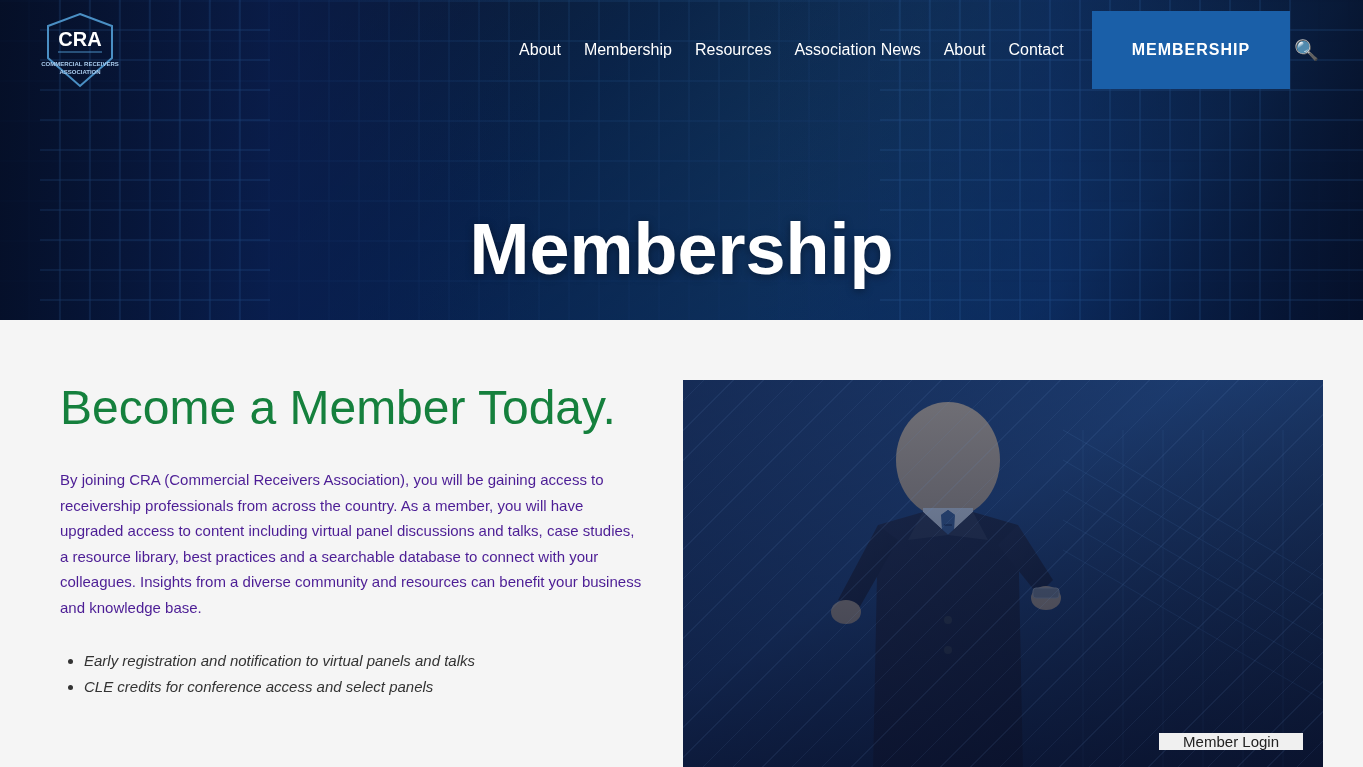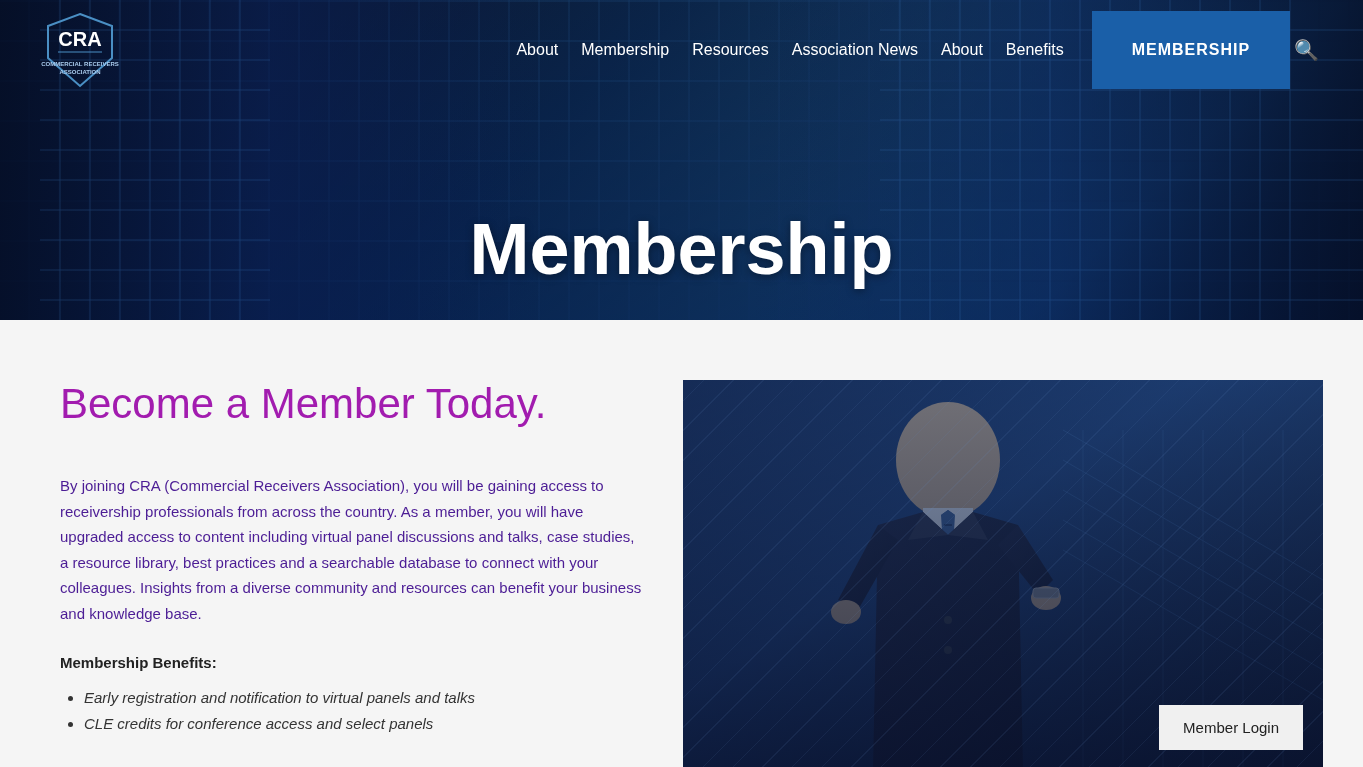--- a/index.html
+++ b/index.html
@@ -133,25 +133,25 @@
       gap: 40px;
       min-height: 450px;
     }
 
     .content-left {
       flex: 1;
       max-width: 640px;
     }
 
     .become-member-title {
-      font-size: 42px;
+      font-size: 48px;
       font-weight: 300;
-      color: #a21caf;
+      color: #15803d;
       line-height: 1.15;
-      margin-bottom: 45px;
+      margin-bottom: 32px;
     }
 
     .body-text {
       font-size: 15px;
       color: #4c1d95;
       line-height: 1.7;
       margin-bottom: 28px;
     }
 
     .benefits-label {
@@ -207,21 +207,21 @@
           rgba(100,140,200,0.1) 21px);
     }
 
     .member-login-btn {
       position: absolute;
       bottom: 20px;
       right: 20px;
       background: #f0f0f0;
       color: #222;
       border: none;
-      padding: 14px 24px;
+      padding: 0 24px;
       font-size: 15px;
       cursor: pointer;
       font-weight: 500;
     }
 
     
     .cra-logo {
       display: flex;
       align-items: center;
       gap: 8px;
@@ -248,21 +248,21 @@
       <text x="40" y="64" text-anchor="middle" fill="#aaccee" font-size="6" font-family="Arial" font-weight="bold">ASSOCIATION</text>
     </svg>
   </div>
 
   <nav>
     <a href="#">About</a>
     <a href="#">Membership</a>
     <a href="#">Resources</a>
     <a href="#">Association News</a>
     <a href="#">About</a>
-    <a href="#">Benefits</a>
+    <a href="#">Contact</a>
   </nav>
 
   <a class="membership-btn" href="#" style="margin-left:28px;">MEMBERSHIP</a>
 
   <button class="search-icon-btn">
     <span>🔍</span>
   </button>
 </header>
 
 <div class="hero">
@@ -317,21 +317,20 @@
     <line x1="880" y1="270" x2="1363" y2="270" stroke="#3a7abf" stroke-width="0.8"></line>
     <line x1="880" y1="300" x2="1363" y2="300" stroke="#3a7abf" stroke-width="0.8"></line>
   </svg>
   <h1 class="hero-title">Membership</h1>
 </div>
 
 <div class="main-content">
   <div class="content-left">
     <h2 class="become-member-title">Become a Member Today.</h2>
     <p class="body-text">By joining CRA (Commercial Receivers Association), you will be gaining access to receivership professionals from across the country. As a member, you will have upgraded access to content including virtual panel discussions and talks, case studies, a resource library, best practices and a searchable database to connect with your colleagues.  Insights from a diverse community and resources can benefit your business and knowledge base.</p>
-    <p class="benefits-label">Membership Benefits:</p>
     <ul class="benefits-list">
       <li>Early registration and notification to virtual panels and talks</li>
       <li>CLE credits for conference access and select panels</li>
     </ul>
   </div>
 
   <div class="content-right">
     <div class="person-image">
       
       <div class="bg-element"></div>

